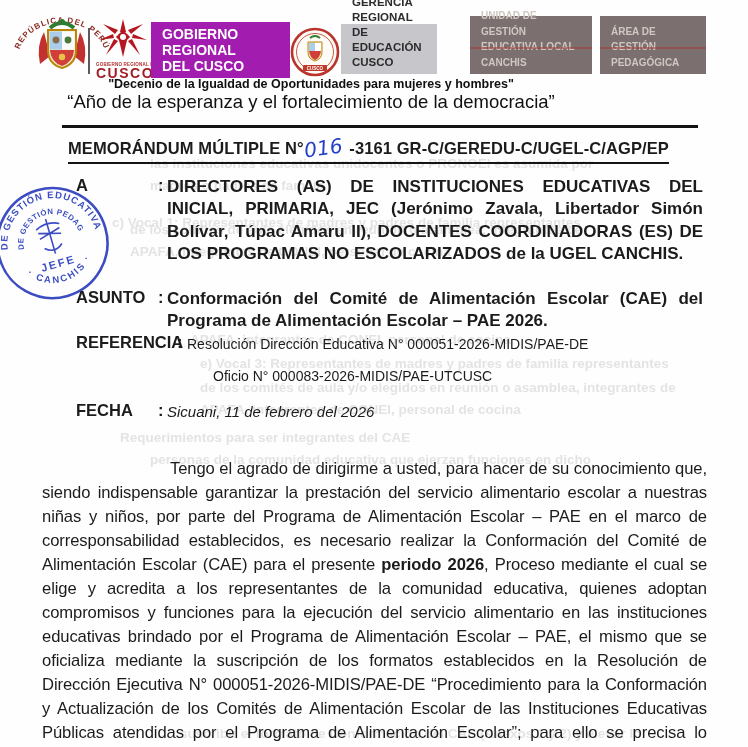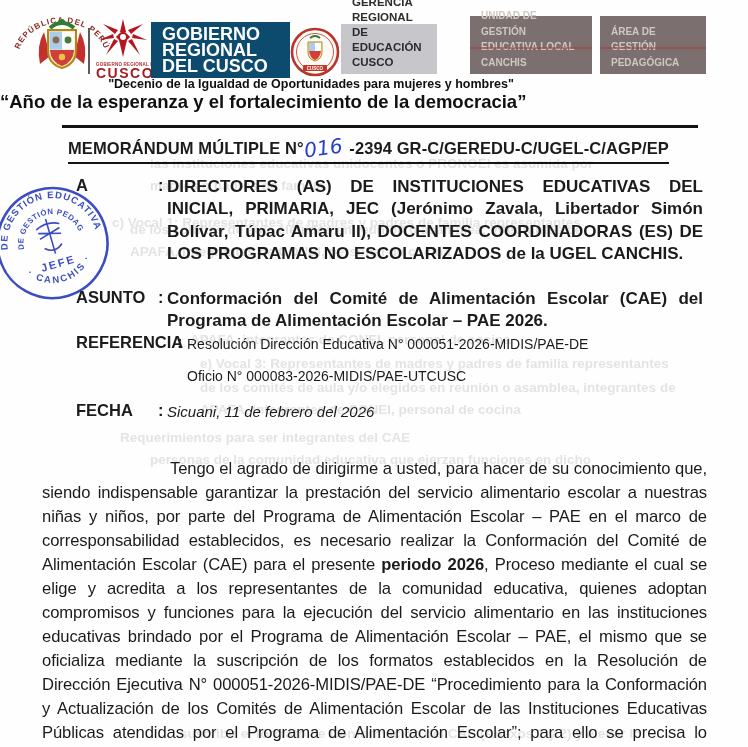--- a/index.html
+++ b/index.html
@@ -9,29 +9,29 @@
     font-family:"Liberation Sans", sans-serif; color:#1b1b1b;
   }
   
   .hdr{position:absolute; top:6px; left:8px; right:8px; height:70px;}
   .arms{position:absolute; left:6px; top:0;}
   .hdr-divider{position:absolute; left:80px; top:22px; width:2px; height:46px; background:#5a5a5a;}
   .cusco-logo{position:absolute; left:88px; top:12px; width:54px; text-align:center;}
   .cusco-logo .tiny{font-size:4.5px; color:#b03030; font-weight:bold; letter-spacing:.2px; white-space:nowrap;}
   .cusco-logo .big{font-size:14px; font-weight:bold; color:#a11d22; letter-spacing:1.5px; line-height:13px;}
   .box{position:absolute; box-sizing:border-box; display:flex; flex-direction:column; justify-content:flex-end; padding:4px 8px 4px 11px;}
-  .box.red{left:143px; top:16px; width:139px; height:56px; background:#0c4a6e; color:#ffffff; font-weight:bold; font-size:18px; line-height:16px;}
+  .box.red{left:143px; top:16px; width:139px; height:56px; background:#a21caf; color:#ffffff; font-weight:bold; font-size:14px; line-height:16px;}
   .box.lgray{left:333px; top:18px; width:96px; height:50px; background:#c7c6cb; color:#2c2c2c; font-weight:bold; font-size:11.5px; line-height:15px;}
   .box.dgray{background:#7b6f70; color:#cfc8c1; font-weight:bold; font-size:10px; line-height:15.5px;}
   .box.ugel{left:462px; top:10px; width:122px; height:58px;}
   .box.agp{left:592px; top:10px; width:106px; height:58px;}
   .box.dgray::after{content:""; position:absolute; left:0; right:0; top:31px; height:1.5px; background:rgba(170,60,60,.55);}
   .seal{position:absolute; left:282px; top:20px;}
   .motto-sm{position:absolute; top:77px; left:0; width:622px; text-align:center; font-size:12.5px; font-weight:bold; color:#101010;}
-  .motto-lg{position:absolute; top:91px; left:0; width:622px; font-size:18.5px; font-weight:bold; color:#101010;}
+  .motto-lg{position:absolute; top:91px; left:0; width:622px; text-align:center; font-size:18.5px; font-weight:normal; color:#101010;}
   .rule{position:absolute; top:125px; left:62px; width:636px; height:3px; background:#131313;}
   
   .memo-title{
     position:absolute; top:135px; left:68px; font-size:16.5px; font-weight:bold;
     letter-spacing:.1px; border-bottom:2.5px solid #141414; padding-bottom:3px; white-space:nowrap;
   }
   .hand-num{
     display:inline-block; color:#2540c8; font-style:italic; font-size:20px;
     font-family:"DejaVu Sans", sans-serif; transform:rotate(-8deg) translateY(1px);
     margin:0 7px 0 0; font-weight:normal;
@@ -39,21 +39,21 @@
   
   .stamp{position:absolute; left:-6px; top:184px; transform:rotate(-16deg); opacity:.92;}
   
   .frow{position:absolute; left:0; width:748px;}
   .f-label{position:absolute; left:76px; font-weight:bold; font-size:16.5px;}
   .f-colon{position:absolute; left:158px; font-weight:bold; font-size:16.5px;}
   .f-value{position:absolute; left:167px; width:536px; font-size:17px; line-height:22.3px;}
   .frow.bold .f-value{font-weight:bold; text-align:justify;}
   .frow.ref .f-colon{left:177px; font-weight:bold;}
   .frow.ref .f-value{left:187px; width:516px; font-size:14px; font-weight:normal;}
-  .frow.ref .f-value .l2{margin-top:10px;}
+  .frow.ref .f-value .l2{margin-top:10px;margin-left:26px;}
   .frow.plain .f-value{font-weight:normal; font-size:15px;font-style:italic;}
   
   .body-par{
     position:absolute; top:457px; left:42px; width:665px;
     font-size:16.6px; line-height:24px; text-align:justify; text-indent:128px;
     letter-spacing:-0.1px; margin:0;
   }
   
   .ghost{position:absolute; color:#8f8f8f; opacity:.24; font-weight:600; font-size:13.5px; white-space:nowrap; filter:blur(.4px);}
   svg text{font-family:"Liberation Sans", sans-serif;}
@@ -155,21 +155,21 @@
       <span>PEDAGÓGICA</span>
     </div>
   </div>
 
   <div class="motto-sm">"Decenio de la Igualdad de Oportunidades para mujeres y hombres"</div>
   <div class="motto-lg">“Año de la esperanza y el fortalecimiento de la democracia”</div>
 
   <div class="rule"></div>
 
   <div class="memo-title">
-    <span>MEMORÁNDUM MÚLTIPLE N°</span><span class="hand-num">016</span><span>-2394 GR-C/GEREDU-C/UGEL-C/AGP/EP</span>
+    <span>MEMORÁNDUM MÚLTIPLE N°</span><span class="hand-num">016</span><span>-3161 GR-C/GEREDU-C/UGEL-C/AGP/EP</span>
   </div>
 
   <div class="stamp">
     <svg width="118" height="118" viewBox="0 0 118 118">
       <defs>
         <path id="stpTop" d="M 14,59 A 45,45 0 0 1 104,59"></path>
         <path id="stpBot" d="M 19,59 A 40,40 0 0 0 99,59"></path>
         <path id="stpIn" d="M 30,59 A 29,29 0 0 1 88,59"></path>
       </defs>
       <circle cx="59" cy="59" r="55" fill="none" stroke="#2c3fbe" stroke-width="2.6"></circle>

